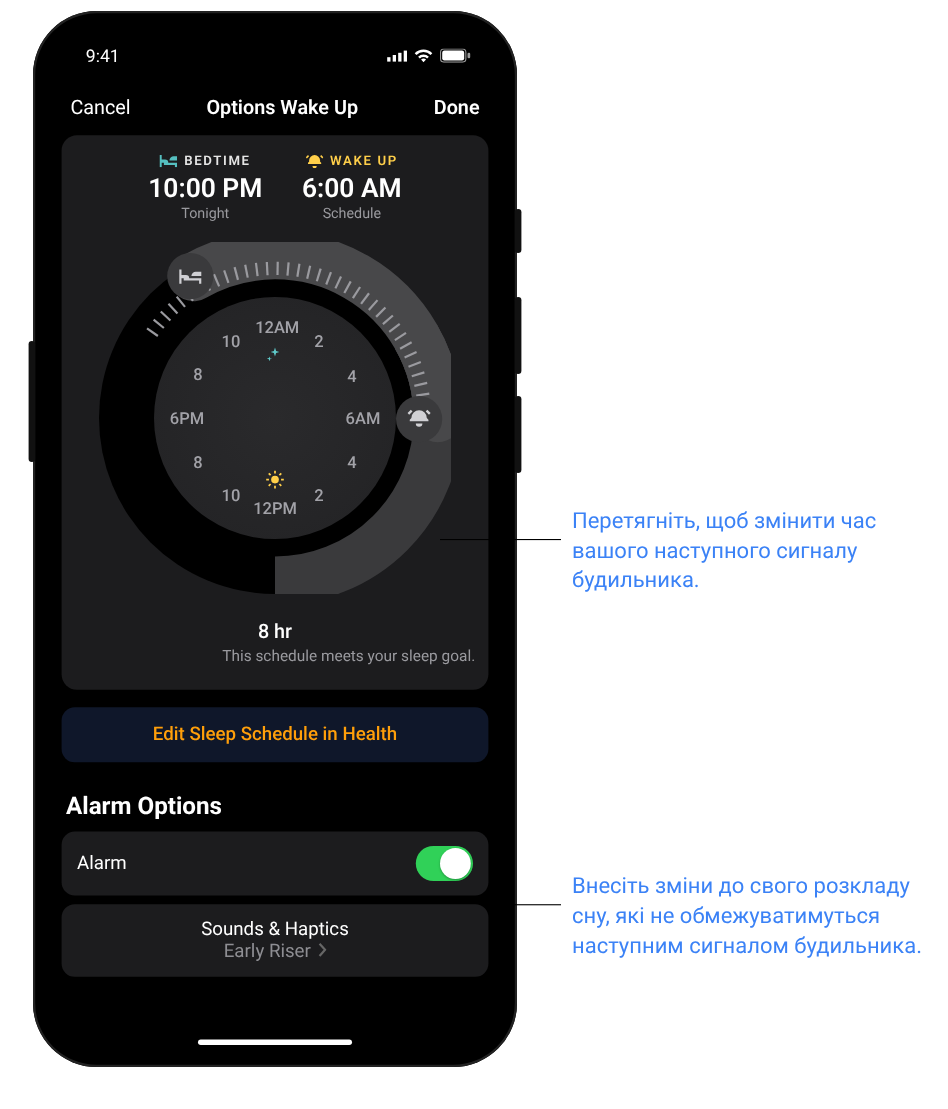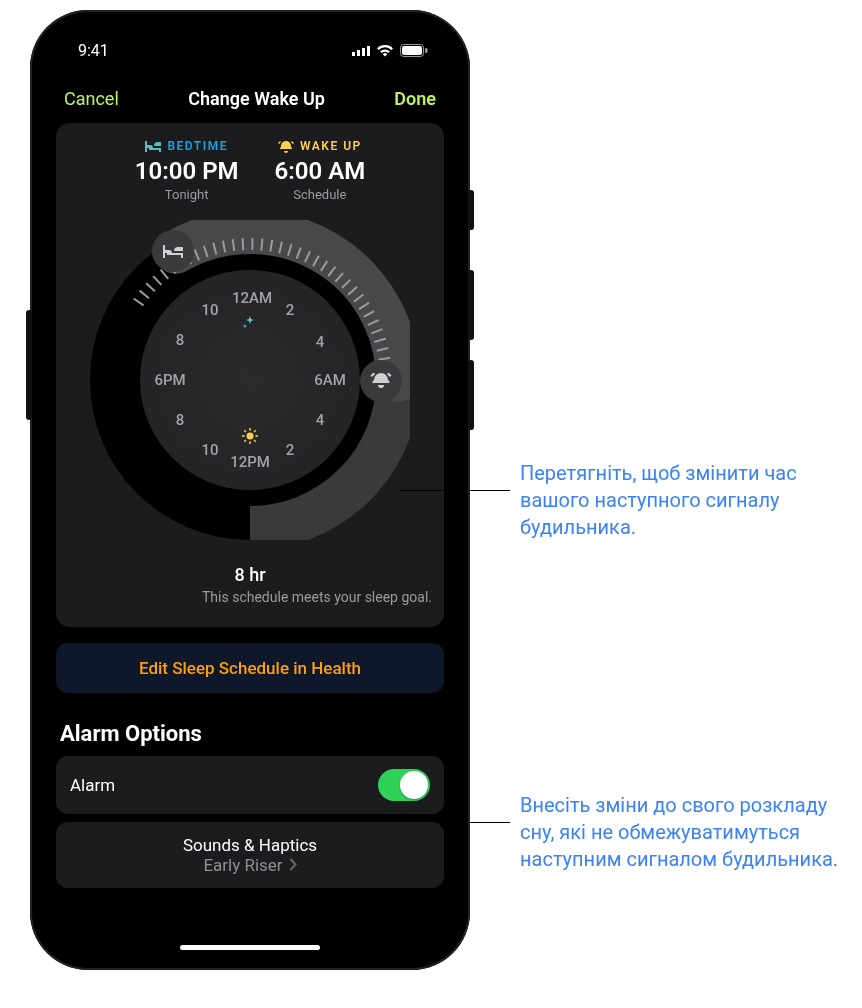--- a/index.html
+++ b/index.html
@@ -71,21 +71,21 @@
   .wifi-svg, .battery-svg { display:block; }
 
   .navbar {
     display: flex;
     justify-content: space-between;
     align-items: center;
     padding: 10px 22px 14px;
     font-size: 18px;
   }
   .nav-title { font-weight: 600; color:#fff; }
-  .nav-btn { color: #bef264; }
+  .nav-btn { color: #ffffff; }
   .nav-btn.done { font-weight: 600; }
 
   .content {
     padding: 0 14px;
   }
   .card {
     background: #1c1c1e;
     border-radius: 14px;
     padding: 16px 12px 22px;
   }
@@ -97,21 +97,21 @@
   .time-col { text-align: center; }
   .time-label {
     display: flex;
     align-items: center;
     justify-content: center;
     gap: 6px;
     font-size: 12px;
     letter-spacing: 1.5px;
     font-weight: 600;
   }
-  .bedtime-l { color: #0ea5e9; }
+  .bedtime-l { color: #e5e5e5; }
   .wakeup-l  { color: #ffcf4a; }
   .time-val  { font-size: 24px; font-weight: 600; margin-top: 4px; }
   .time-sub  { color: #9a9a9f; font-size: 13px; margin-top: 2px; }
 
   .clock-wrap {
     position: relative;
     width: 320px;
     height: 320px;
     margin: 18px auto 0;
   }
@@ -255,21 +255,21 @@
         <svg class="battery-svg" width="28" height="13" viewBox="0 0 28 13">
             <rect x="0.5" y="0.5" width="23" height="12" rx="3" fill="none" stroke="#fff" stroke-opacity="0.6"></rect>
             <rect x="2" y="2" width="20" height="9" rx="2" fill="#fff"></rect>
             <rect x="25" y="4" width="2.5" height="5" rx="1.2" fill="#fff" fill-opacity="0.6"></rect>
           </svg>
       </div>
     </div>
 
     <div class="navbar">
       <span class="nav-btn">Cancel</span>
-      <span class="nav-title">Change Wake Up</span>
+      <span class="nav-title">Options Wake Up</span>
       <span class="nav-btn done">Done</span>
     </div>
 
     <div class="content">
       <div class="card">
         <div class="times-row">
           <div class="time-col">
             <div class="time-label bedtime-l">
               <svg width="16" height="11" viewBox="0 0 16 11">
                   <path fill="#55bfc0" d="M0 0h2v4h3a3 3 0 0 1 3 3H2v4H0V0Zm16 7v4h-2V9H4V7h12Zm0-2H9a4 4 0 0 1 4-4h3v4Z"></path>

